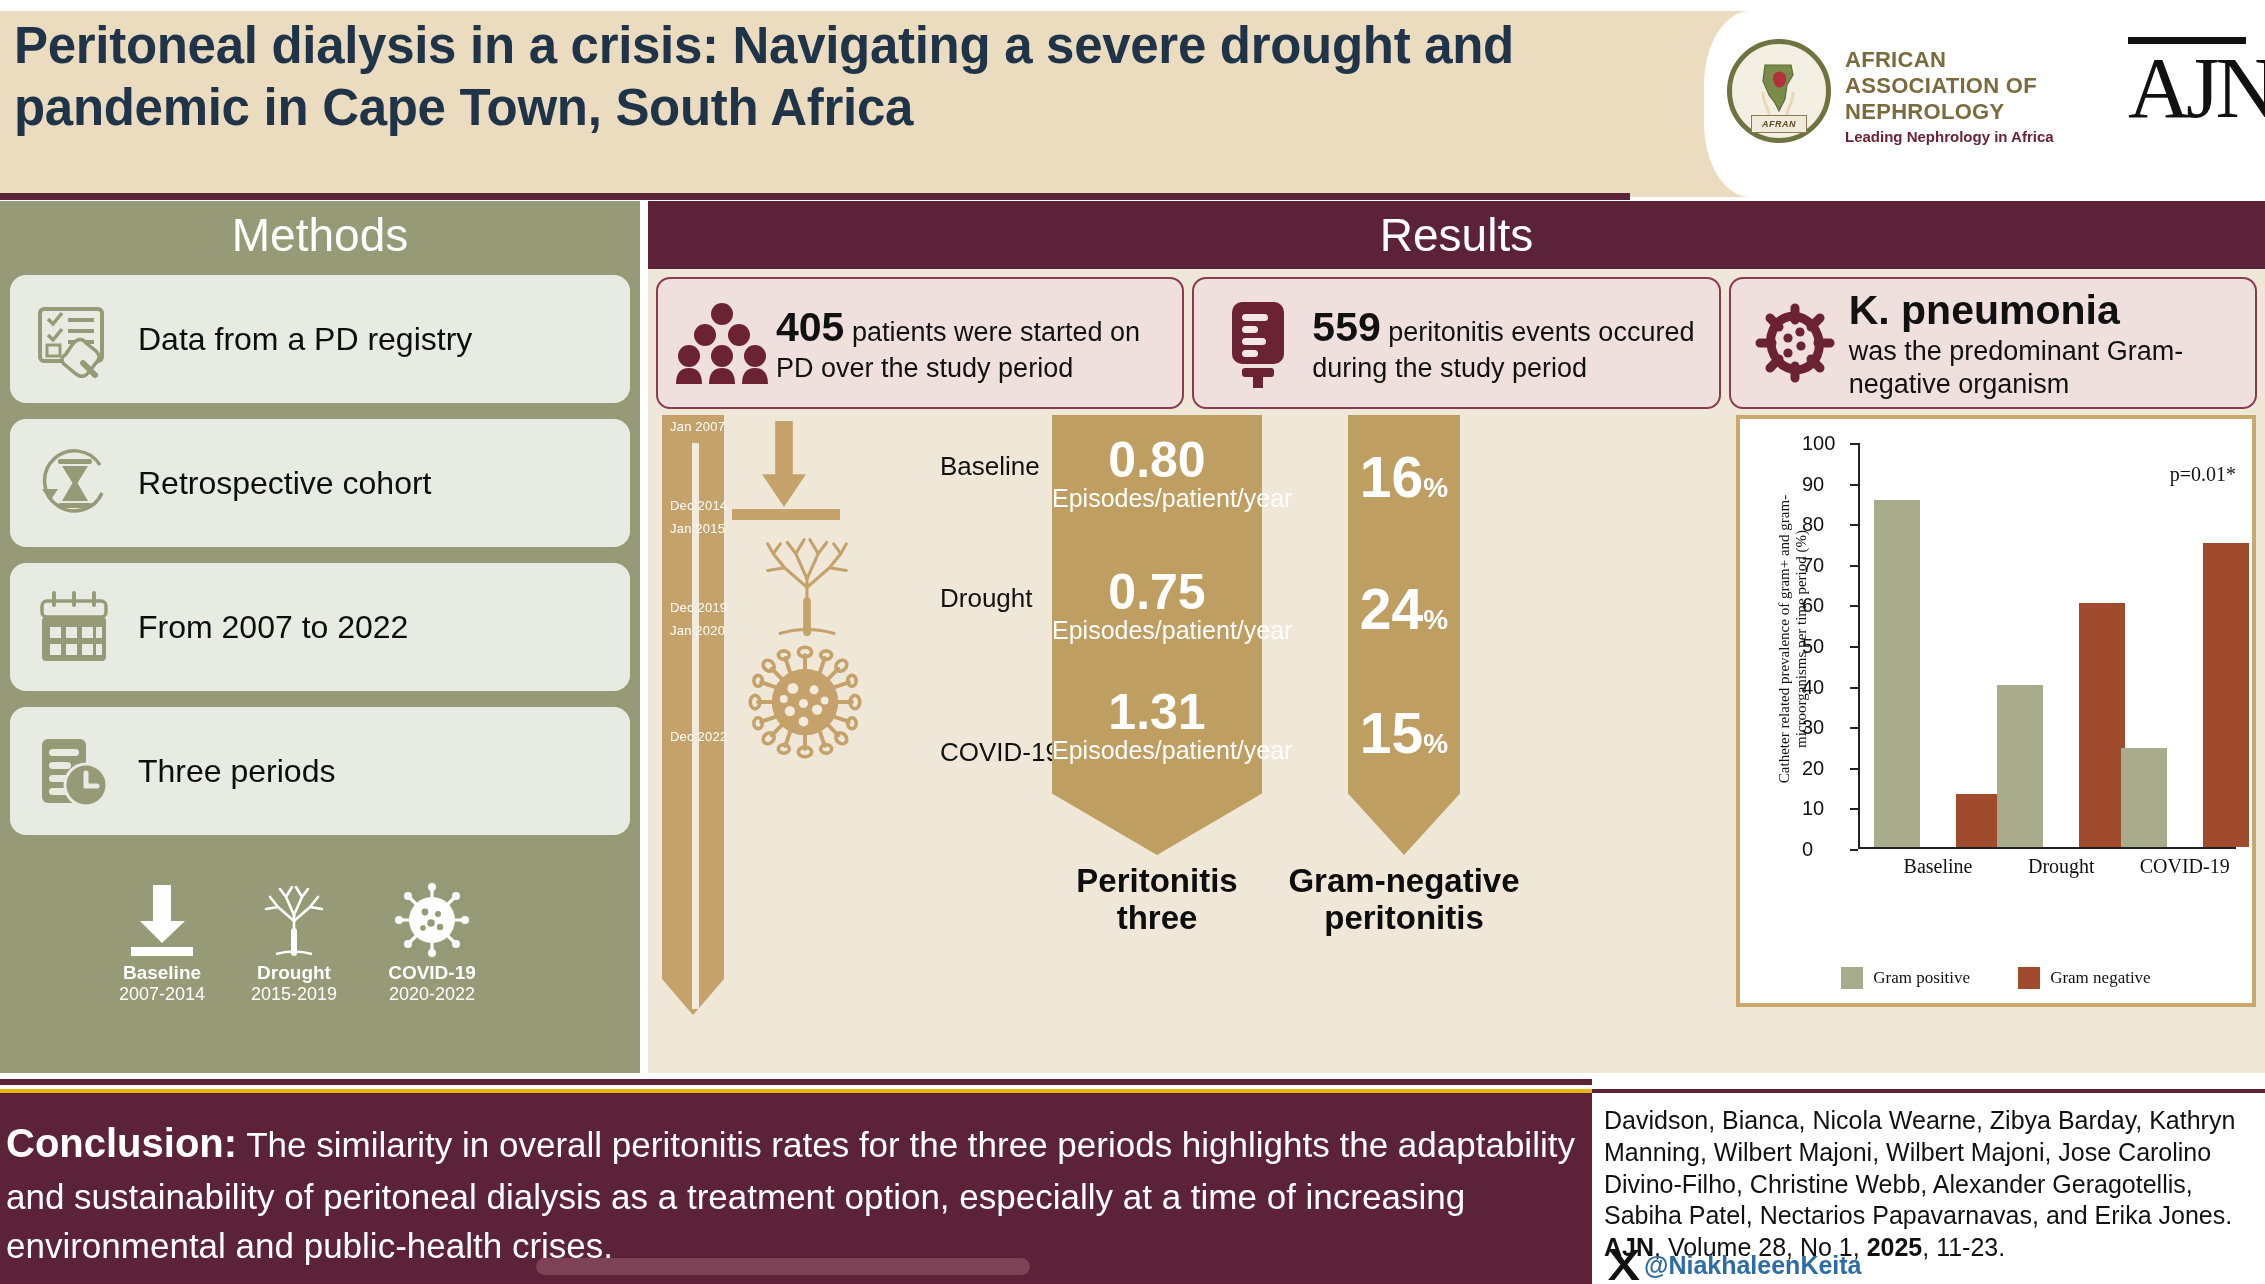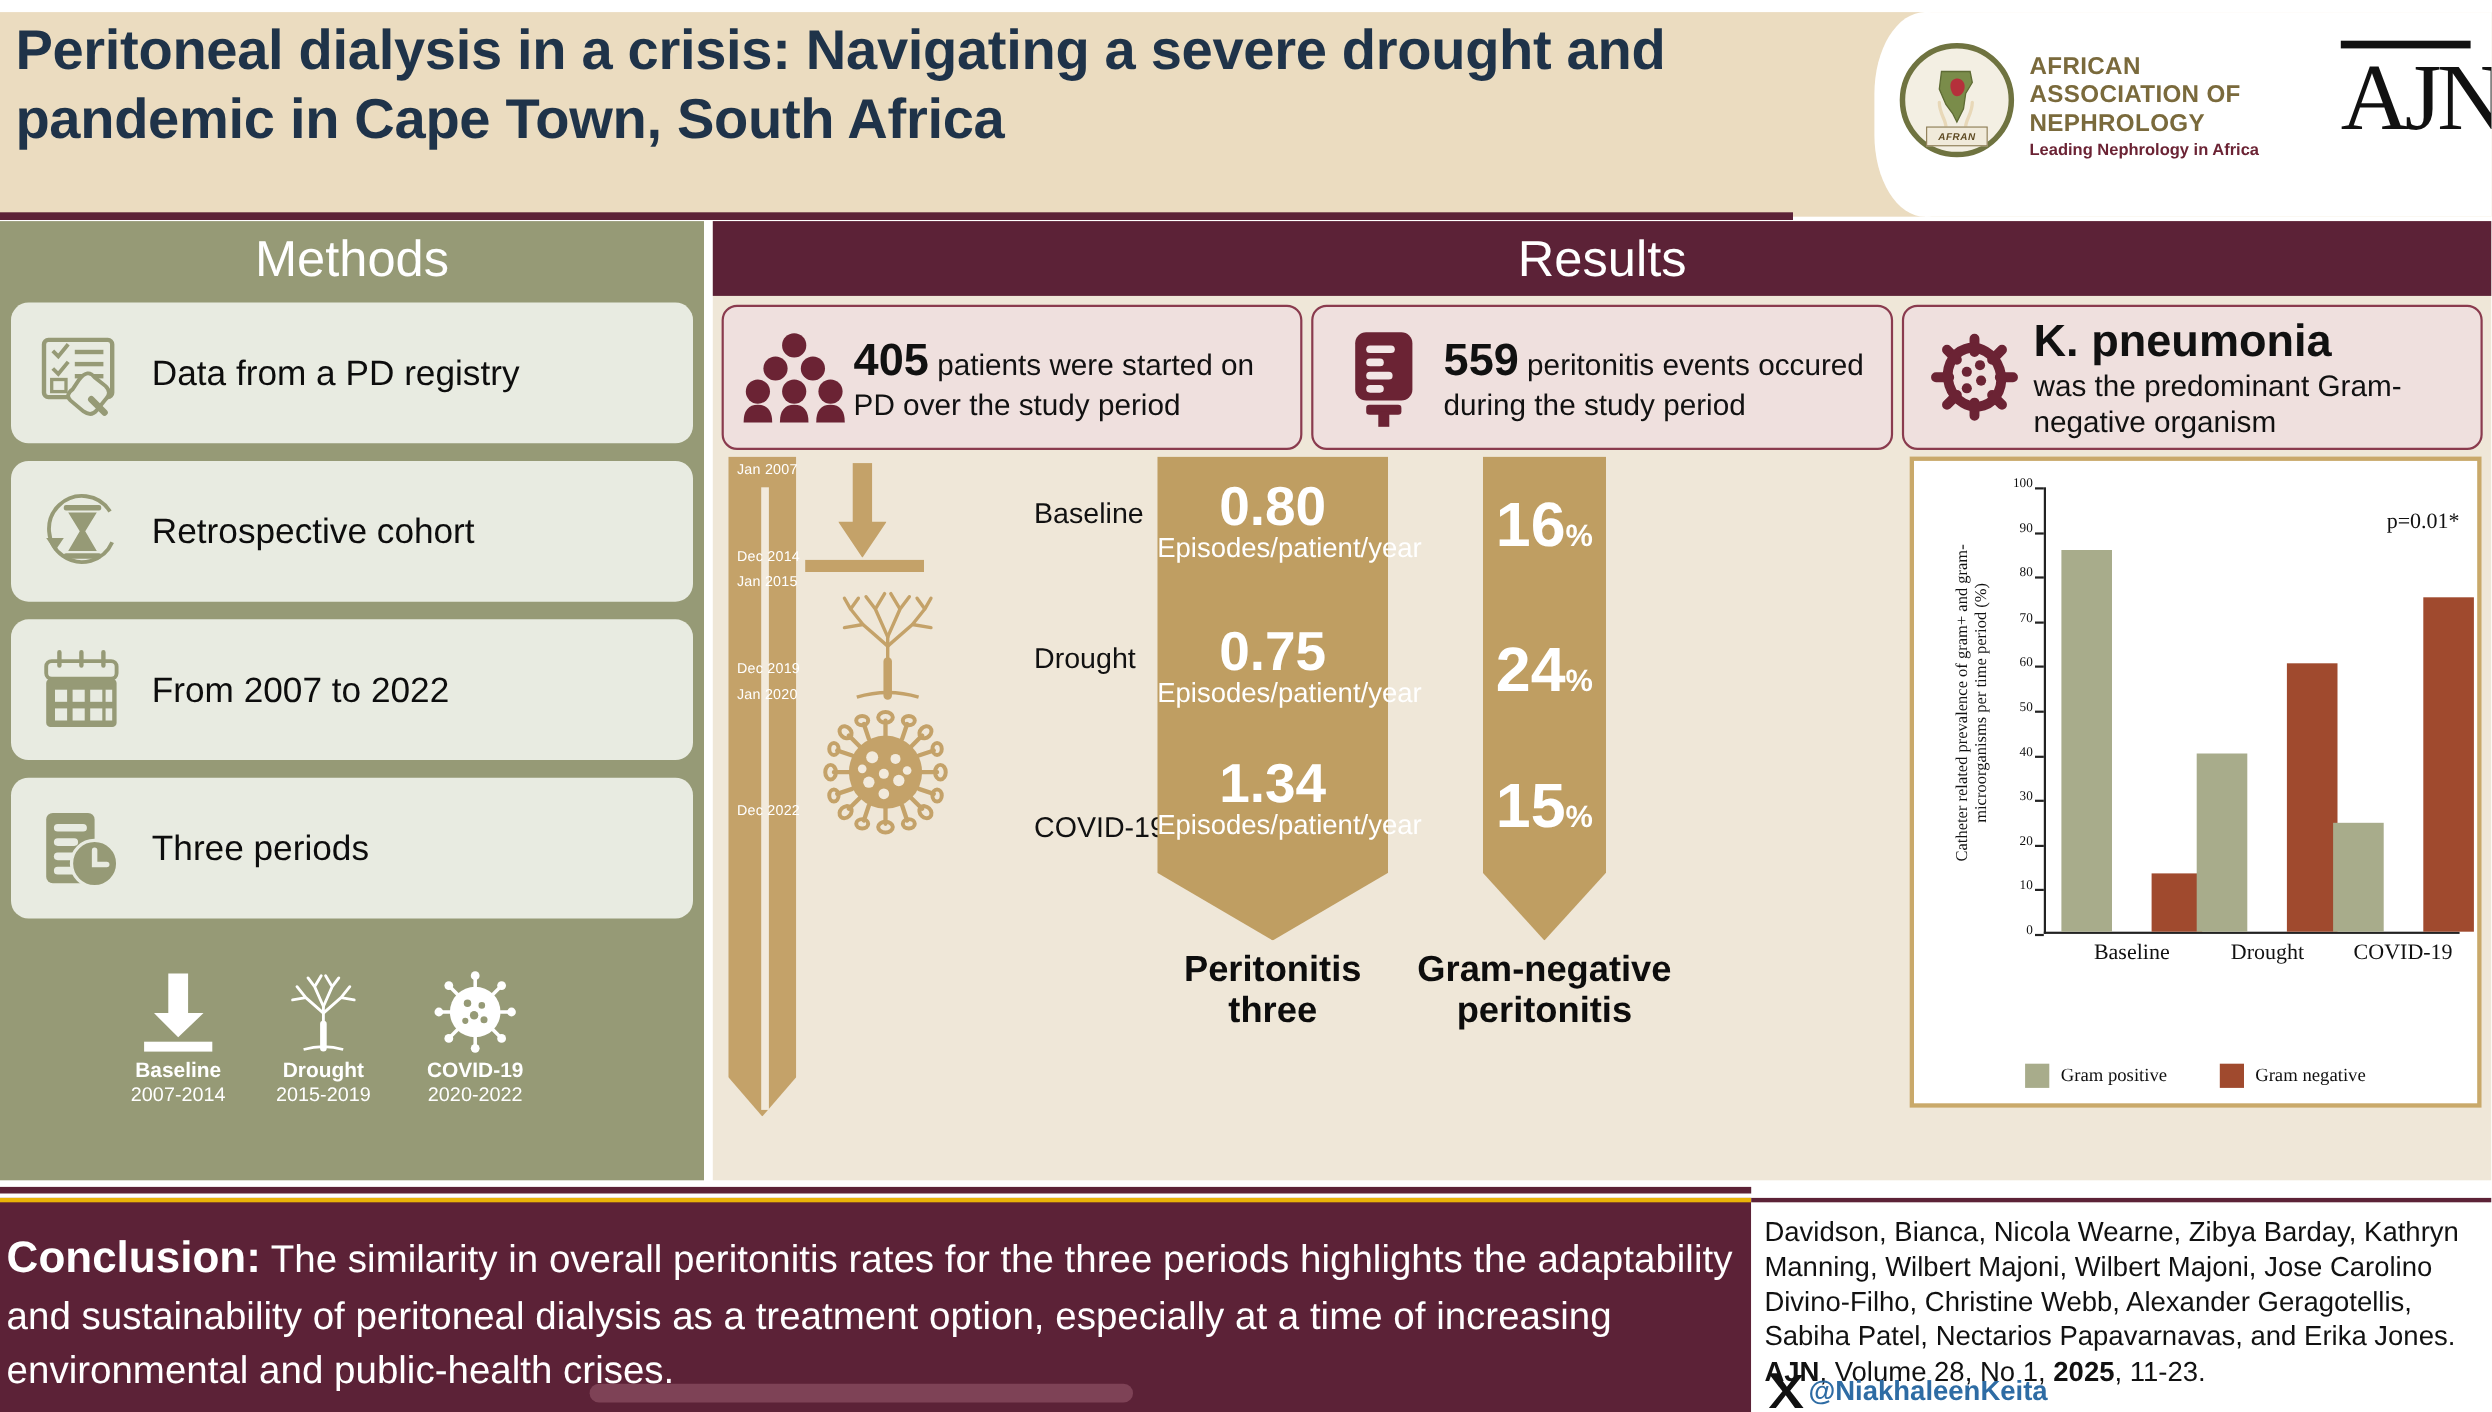--- a/index.html
+++ b/index.html
@@ -144,22 +144,22 @@
     background:#ffffff; border:4px solid #C9A96A;
   }
   .chart-inner { position:absolute; inset:0; }
   .yaxis-title {
     position:absolute; left:2px; top:18px; width:360px; height:30px;
     transform: rotate(-90deg); transform-origin: 0 0;
     font-family:"Liberation Serif", serif; font-size:15px; color:#111;
     text-align:center; line-height:1.15;
     left: 36px; top: 400px; width: 360px;
   }
-  .ytick { position:absolute; right: 0; font-family:Liberation Serif, serif;
-           font-size:12px; color:#111; text-align:right; }
+  .ytick { position:absolute; right: 0; font-family:Liberation Sans, sans-serif;
+           font-size:20px; color:#111; }
   .ytickmark { position:absolute; width:8px; height:2px; background:#222; }
   .plot { position:absolute; left:118px; top:24px; width:370px; height:406px; }
   .axis-y { position:absolute; left:0; top:0; width:2px; height:406px; background:#222; }
   .axis-x { position:absolute; left:0; bottom:0; width:378px; height:2px; background:#222; }
   .bar { position:absolute; bottom:2px; }
   .xlab { position:absolute; top:436px; font-family:"Liberation Serif", serif;
           font-size:20px; color:#111; text-align:center; }
   .pval { position:absolute; right:16px; top:44px; font-family:"Liberation Serif", serif;
           font-size:20px; color:#111; }
   .legend { position:absolute; left:0; bottom:14px; width:100%;
@@ -505,21 +505,21 @@
         <div class="arrow-shape" style="position:absolute; left:0; top:0; width:210px; height:440px;"></div>
         <div class="arrow-val" style="top:20px;">
           <div class="av-big">0.80</div>
           <div class="av-sub">Episodes/patient/year</div>
         </div>
         <div class="arrow-val" style="top:152px;">
           <div class="av-big">0.75</div>
           <div class="av-sub">Episodes/patient/year</div>
         </div>
         <div class="arrow-val" style="top:272px;">
-          <div class="av-big">1.34</div>
+          <div class="av-big">1.31</div>
           <div class="av-sub">Episodes/patient/year</div>
         </div>
         <div class="arrow-cap" style="top:448px;">Peritonitis three</div>
       </div>
 
       <div class="arrowcol" style="left:700px; top:0; width:112px; height:520px;">
         <div class="arrow-shape" style="position:absolute; left:0; top:0; width:112px; height:440px;"></div>
         <div class="arrow-val" style="top:34px;">
           <span class="av-pct">16</span><span class="av-pctsym">%</span>
         </div>

